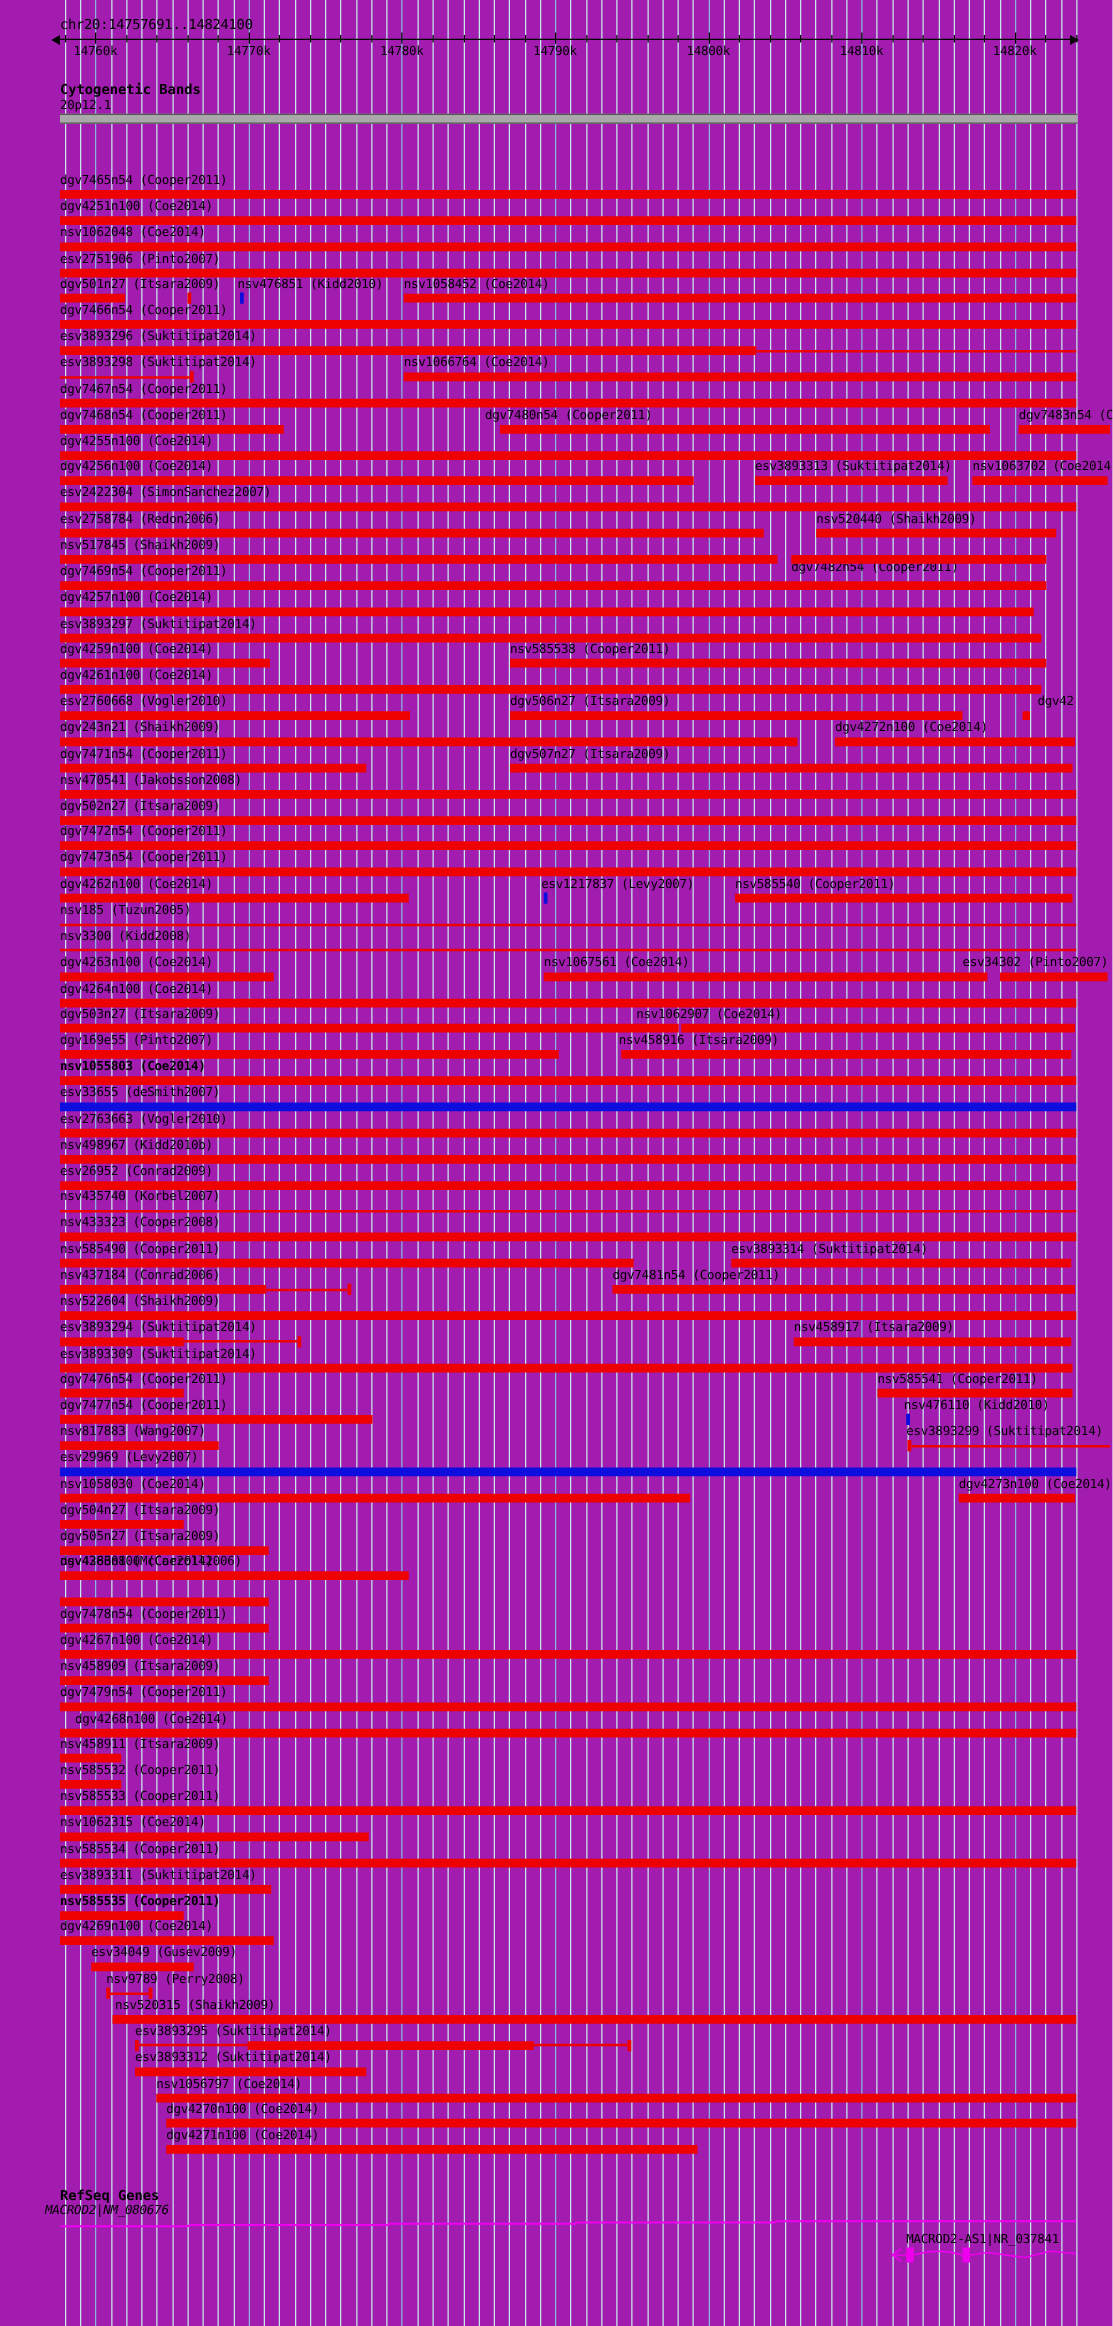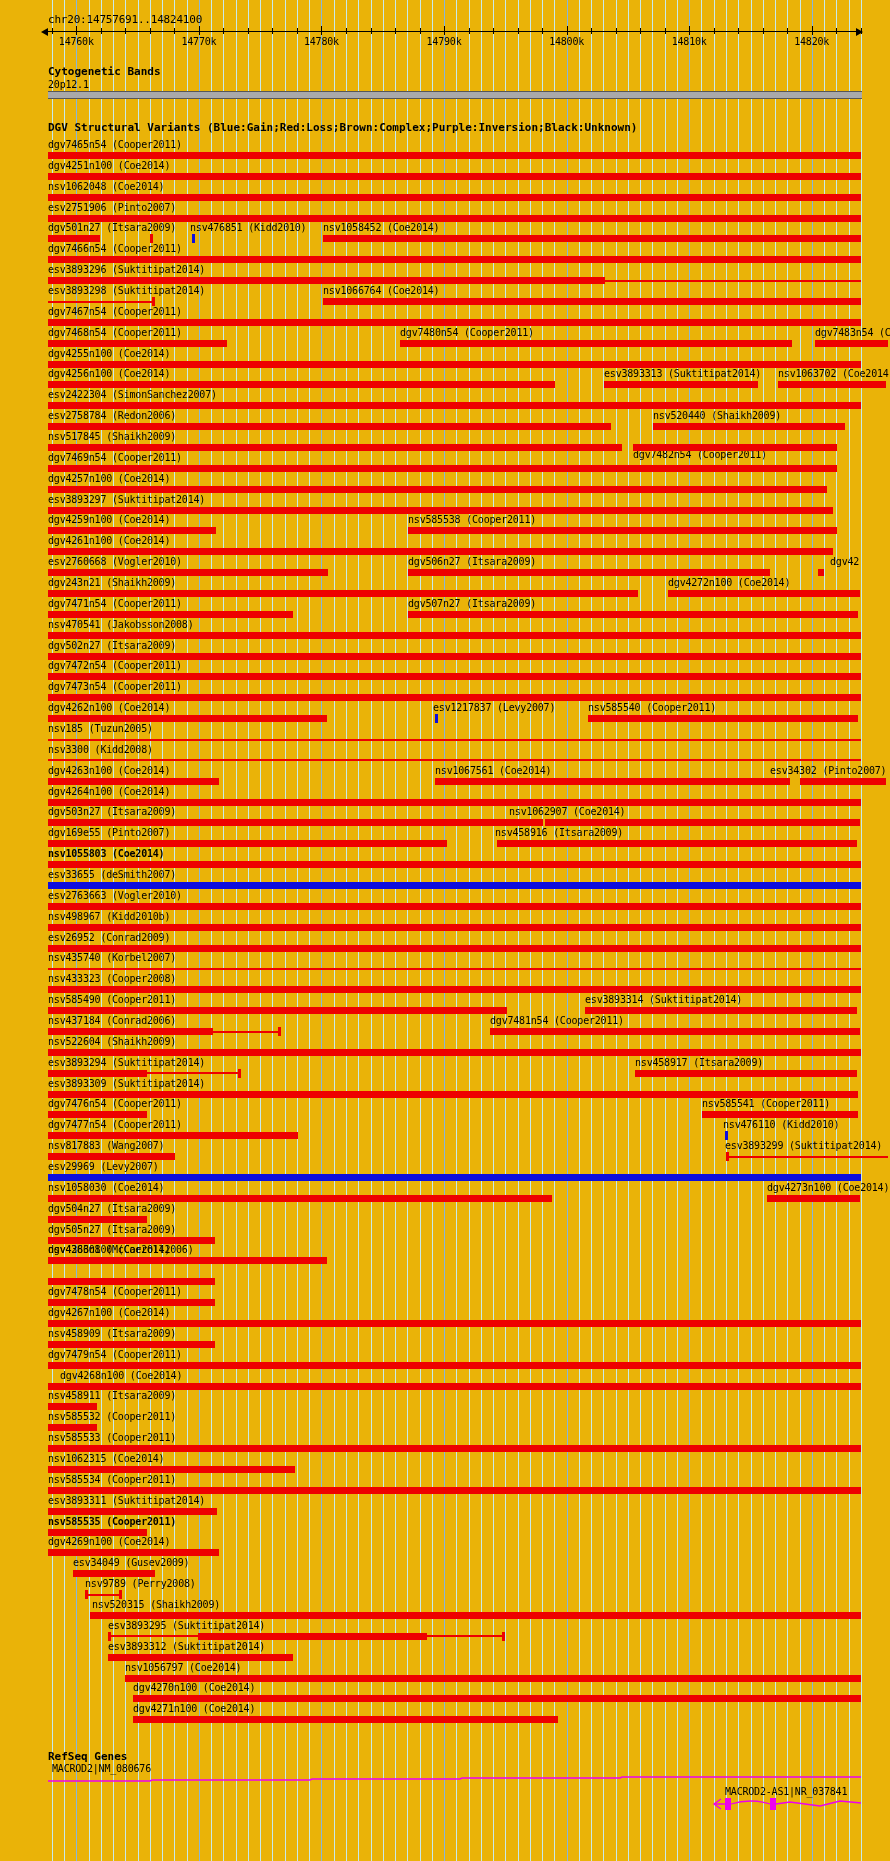--- a/index.html
+++ b/index.html
@@ -1,16 +1,16 @@
 <!DOCTYPE html>
 <html><head>
 <meta charset="utf-8">
 <style>
   html,body{margin:0;padding:0;background:#fff;}
-  #screen{position:relative;width:890px;height:1861px;background:#eab308;
+  #screen{position:relative;width:890px;height:1861px;background:#a21caf;
           font-family:"DejaVu Sans Mono",monospace;overflow:hidden;}
   .grid{position:absolute;top:0;height:1861px;width:1px;}
   .grid.light{background:#c6eaec;}
   .grid.dark{background:#86b6da;}
   .lbl{position:absolute;font-size:10px;line-height:11px;letter-spacing:-0.2px;color:#000;white-space:pre;}
   .hdr{position:absolute;font-size:11px;line-height:12px;font-weight:bold;color:#000;white-space:pre;}
   .seg{position:absolute;}
   .ruler-line{position:absolute;height:1px;background:#000;}
   .tick{position:absolute;width:1px;background:#000;}
   .ticklabel{position:absolute;font-size:10px;letter-spacing:-0.2px;color:#000;transform:translateX(-50%);white-space:pre;}
@@ -143,21 +143,20 @@
         <div class="ticklabel" style="left: 566.6px; top: 36px;">14800k</div>
         <div class="ticklabel" style="left: 689.2px; top: 36px;">14810k</div>
         <div class="ticklabel" style="left: 811.7px; top: 36px;">14820k</div>
       </div>
   </div>
 
   <div class="hdr" style="left:48px;top:66px;">Cytogenetic Bands</div>
   <div class="lbl" style="left:48px;top:79px;">20p12.1</div>
   <div class="cytoband-bar" style="left:48px;top:91px;width:814px;height:6px;"></div>
 
-  <div class="hdr" style="left:48px;top:122px;">DGV Structural Variants (Blue:Gain;Red:Loss;Brown:Complex;Purple:Inversion;Black:Unknown)</div>
 
   <div id="dgv-rows">
       <div>
         <div class="lbl" style="left: 48px; top: 139px;">dgv7465n54 (Cooper2011)</div>
         <div class="seg" style="left: 48px; width: 813px; top: 152px; height: 7px; background: rgb(238, 0, 0);"></div>
       </div>
       <div>
         <div class="lbl" style="left: 48px; top: 159.9px;">dgv4251n100 (Coe2014)</div>
         <div class="seg" style="left: 48px; width: 813px; top: 172.9px; height: 7px; background: rgb(238, 0, 0);"></div>
       </div>
@@ -194,21 +193,21 @@
         <div class="lbl" style="left: 323px; top: 285px;">nsv1066764 (Coe2014)</div>
         <div class="seg" style="left: 323px; width: 538px; top: 298px; height: 7px; background: rgb(238, 0, 0);"></div>
       </div>
       <div>
         <div class="lbl" style="left: 48px; top: 305.9px;">dgv7467n54 (Cooper2011)</div>
         <div class="seg" style="left: 48px; width: 813px; top: 318.9px; height: 7px; background: rgb(238, 0, 0);"></div>
       </div>
       <div>
         <div class="lbl" style="left: 48px; top: 326.7px;">dgv7468n54 (Cooper2011)</div>
         <div class="seg" style="left: 48px; width: 179px; top: 339.7px; height: 7px; background: rgb(238, 0, 0);"></div>
-        <div class="lbl" style="left: 400px; top: 326.7px;">dgv7480n54 (Cooper2011)</div>
+        <div class="lbl" style="left: 388px; top: 326.7px;">dgv7480n54 (Cooper2011)</div>
         <div class="seg" style="left: 400px; width: 392px; top: 339.7px; height: 7px; background: rgb(238, 0, 0);"></div>
         <div class="lbl" style="left: 815px; top: 326.7px;">dgv7483n54 (Cooper2011)</div>
         <div class="seg" style="left: 815px; width: 73px; top: 339.7px; height: 7px; background: rgb(238, 0, 0);"></div>
       </div>
       <div>
         <div class="lbl" style="left: 48px; top: 347.6px;">dgv4255n100 (Coe2014)</div>
         <div class="seg" style="left: 48px; width: 813px; top: 360.6px; height: 7px; background: rgb(238, 0, 0);"></div>
       </div>
       <div>
         <div class="lbl" style="left: 48px; top: 368.4px;">dgv4256n100 (Coe2014)</div>
@@ -521,21 +520,21 @@
         <div class="lbl" style="left: 133px; top: 1682.4px;">dgv4270n100 (Coe2014)</div>
         <div class="seg" style="left: 133px; width: 728px; top: 1695.4px; height: 7px; background: rgb(238, 0, 0);"></div>
       </div>
       <div>
         <div class="lbl" style="left: 133px; top: 1703.3px;">dgv4271n100 (Coe2014)</div>
         <div class="seg" style="left: 133px; width: 425px; top: 1716.3px; height: 7px; background: rgb(238, 0, 0);"></div>
       </div>
     </div>
 
   <div class="hdr" style="left:48px;top:1751px;">RefSeq Genes</div>
-  <div class="lbl" style="left:52px;top:1763px;">MACROD2|NM_080676</div>
+  <div class="lbl" style="left:36px;top:1763px;font-style:italic;">MACROD2|NM_080676</div>
   <div class="lbl" id="as1-label" style="left: 725px; top: 1786px;">MACROD2-AS1|NR_037841</div>
 
   <svg id="gene-svg" width="890" height="1861">
       <polyline points="48,1781 150,1781 152,1780 310,1780 312,1779 460,1779 462,1778 620,1778 622,1777 861,1777" fill="none" stroke="#ee00ee" stroke-width="1.6"></polyline>
       <path d="M 721 1799 L 714 1804 L 721 1809" fill="none" stroke="#ee00ee" stroke-width="1.4"></path>
       <path d="M 714 1804 L 725 1804 M 731 1804 Q 750.5 1798 770 1804 M 776 1804 L 790 1802 L 820 1806 L 840 1801 L 861 1803" fill="none" stroke="#ee00ee" stroke-width="1.3"></path>
       <rect x="725" y="1798" width="6" height="12" fill="#ee00ee"></rect>
       <rect x="770" y="1798" width="6" height="12" fill="#ee00ee"></rect>
     </svg>
 </div>

